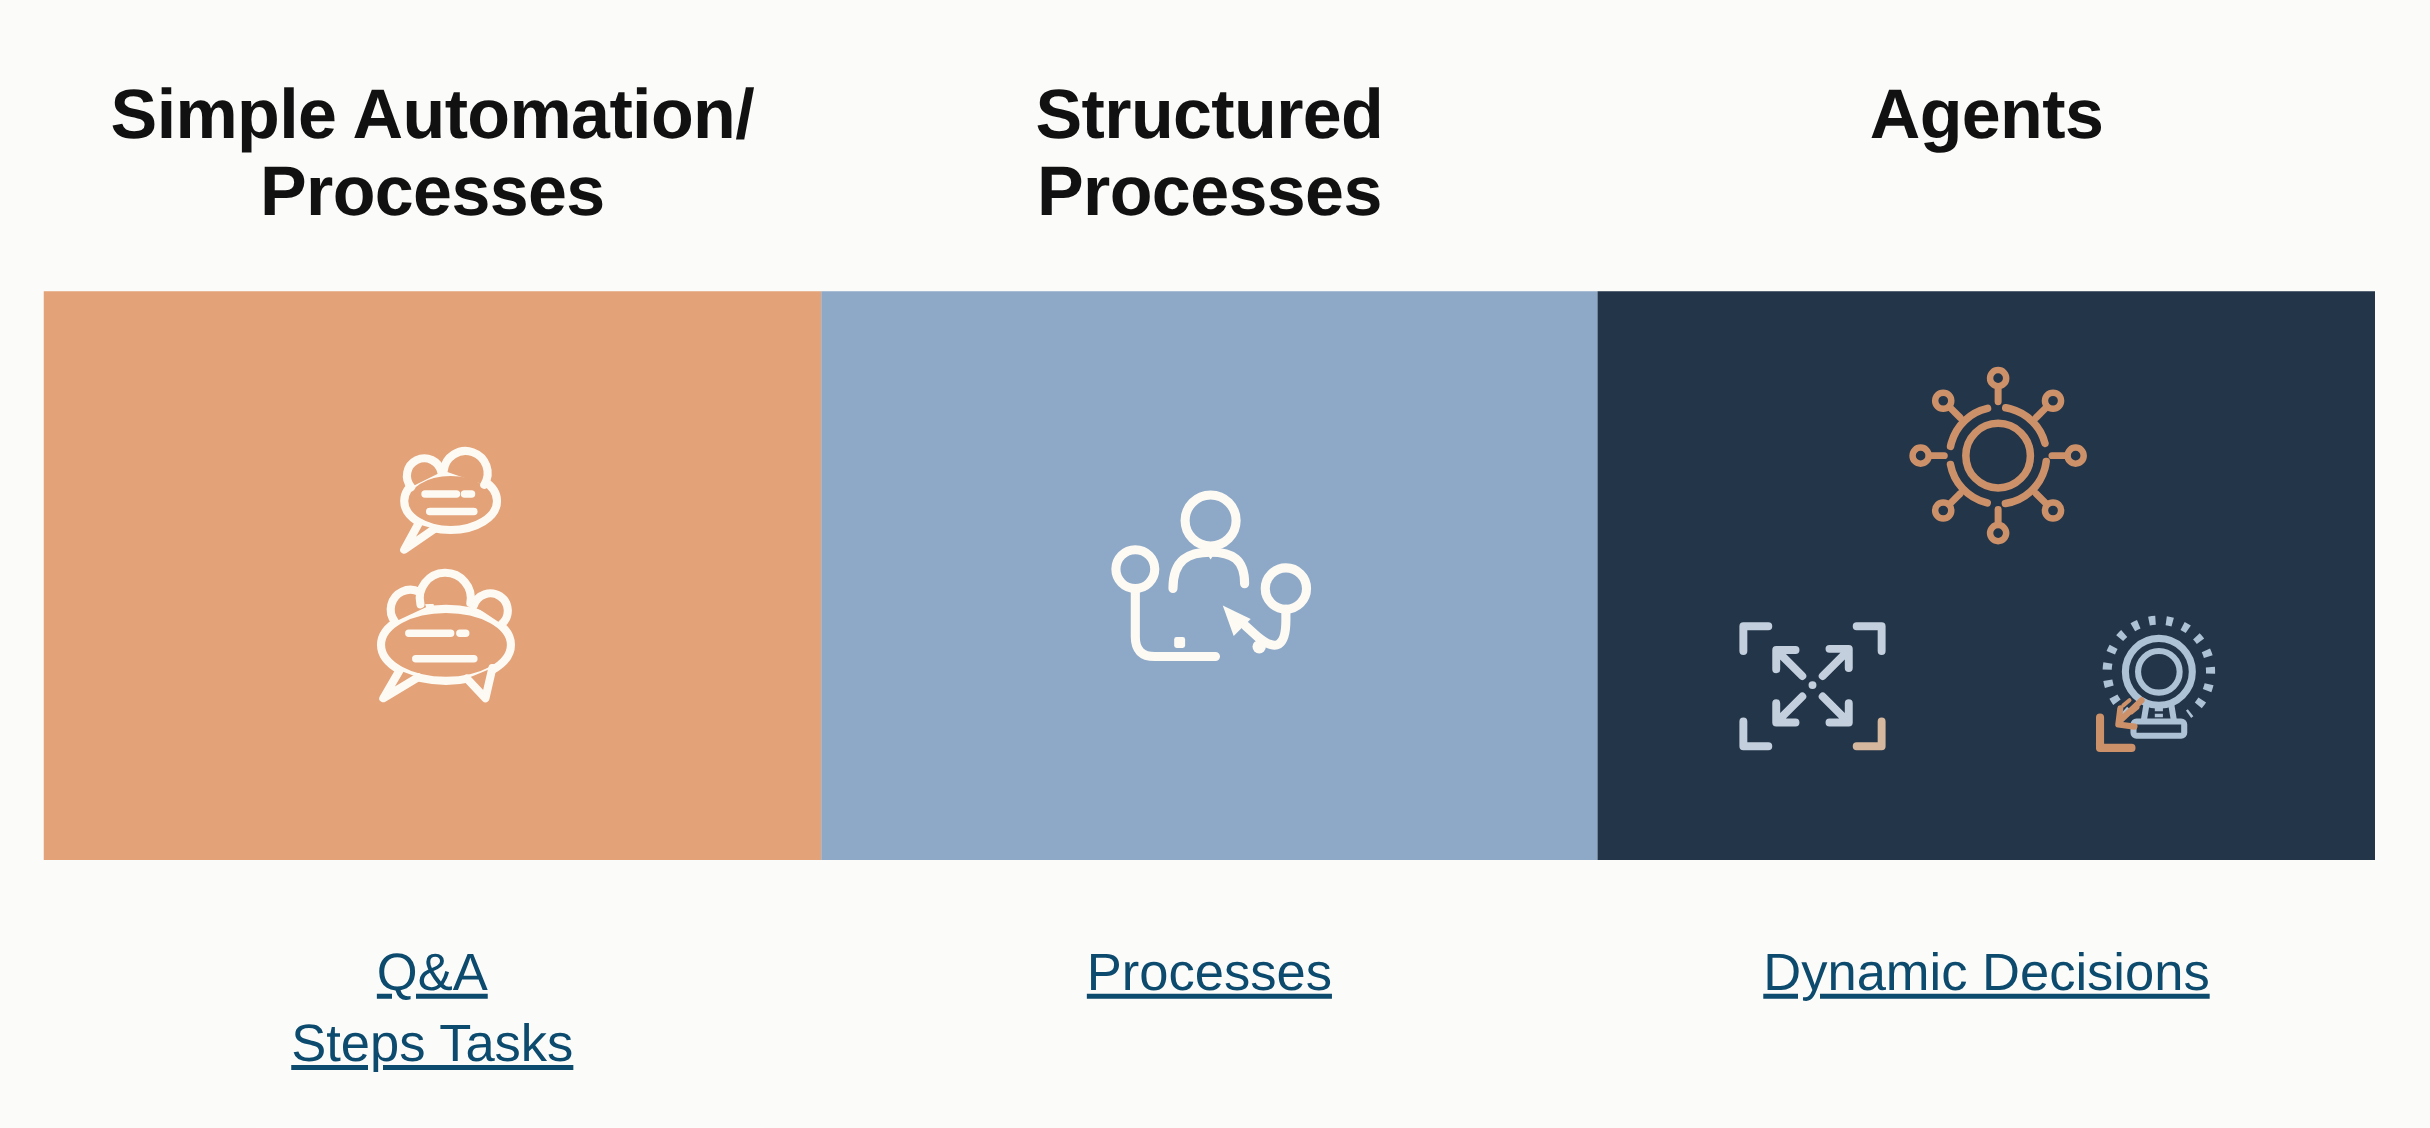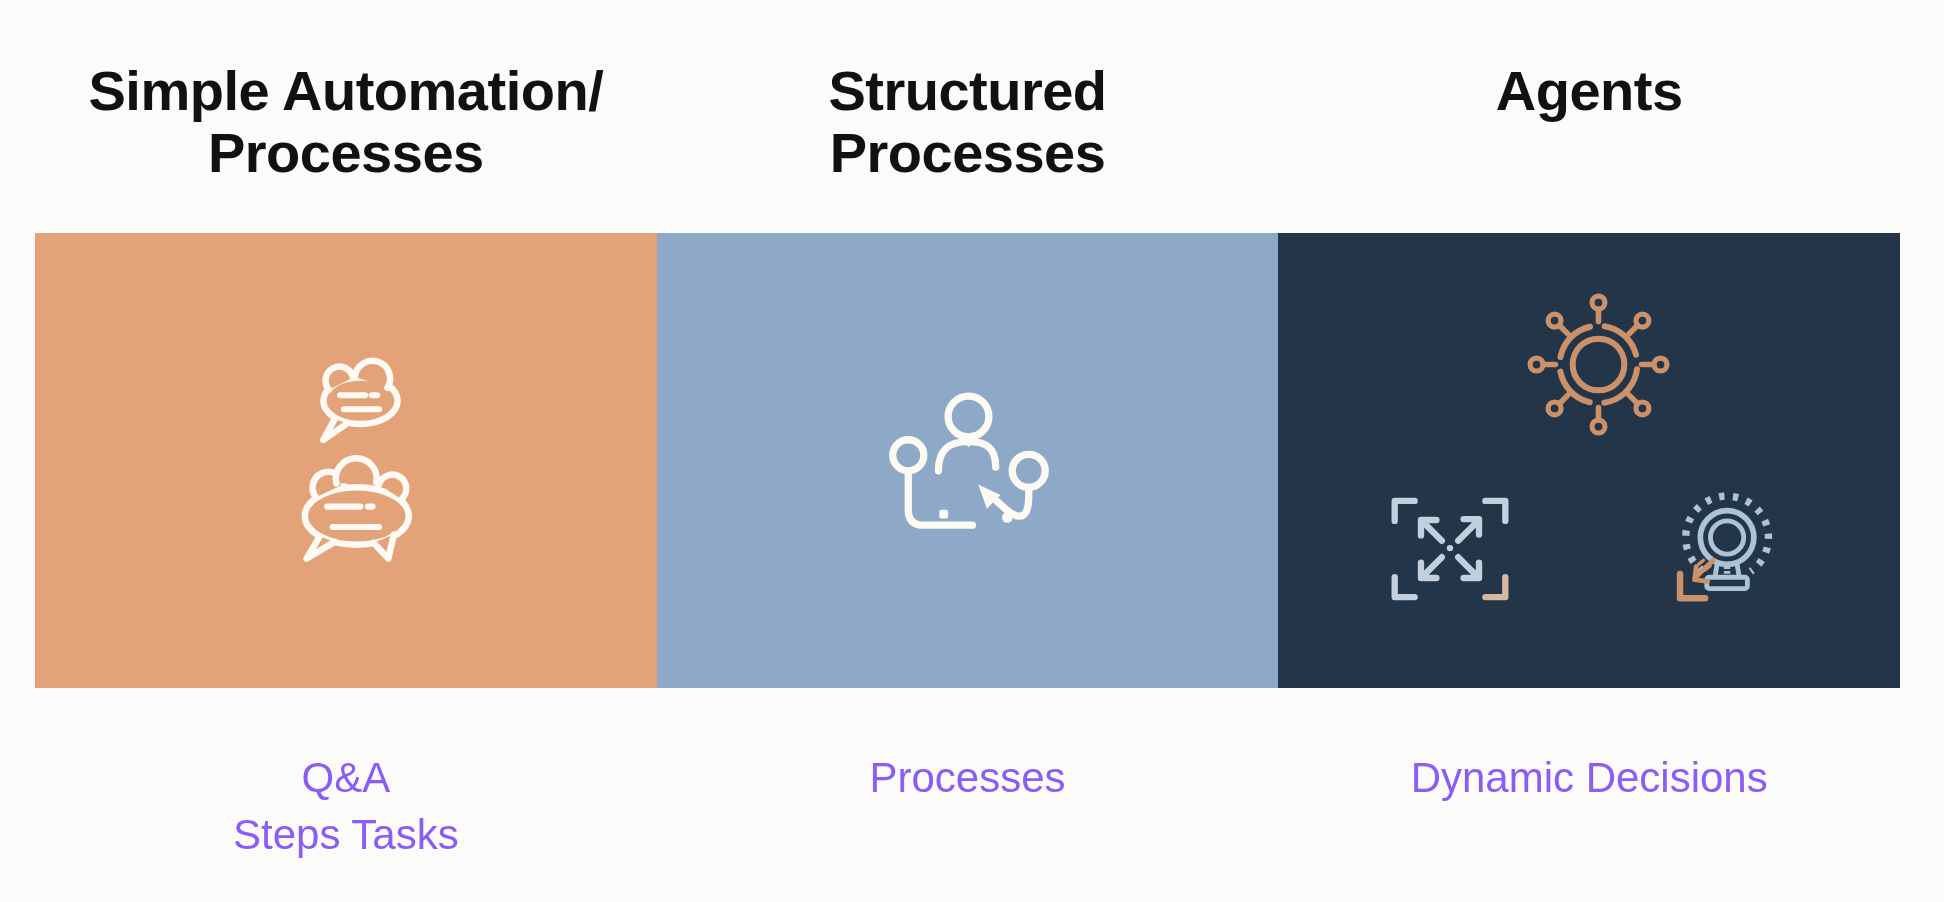--- a/index.html
+++ b/index.html
@@ -135,21 +135,21 @@
         <g fill="none" stroke-linecap="round" stroke-linejoin="round" stroke="#cd9169">
           <path d="M 78,100 L 58,119" stroke-width="6"></path>
           <path d="M 57,108 L 55,124 L 71,126" stroke-width="6"></path>
           <path d="M 66,100 L 60,105 M 74,107 L 68,112" stroke-width="4"></path>
           <path d="M 37,117 L 37,147 L 68,147" stroke-width="8"></path>
         </g>
       </svg>
     </div>
   </div>
 
-  <div class="captions-row" style="color: #8b5cf6;">
+  <div class="captions-row" style="color: #0c4a6e; text-decoration: underline;">
     <div class="caption-cell">
       <div>Q&amp;A</div>
       <div>Steps Tasks</div>
     </div>
     <div class="caption-cell">
       <div>Processes</div>
     </div>
     <div class="caption-cell">
       <div>Dynamic Decisions</div>
     </div>

